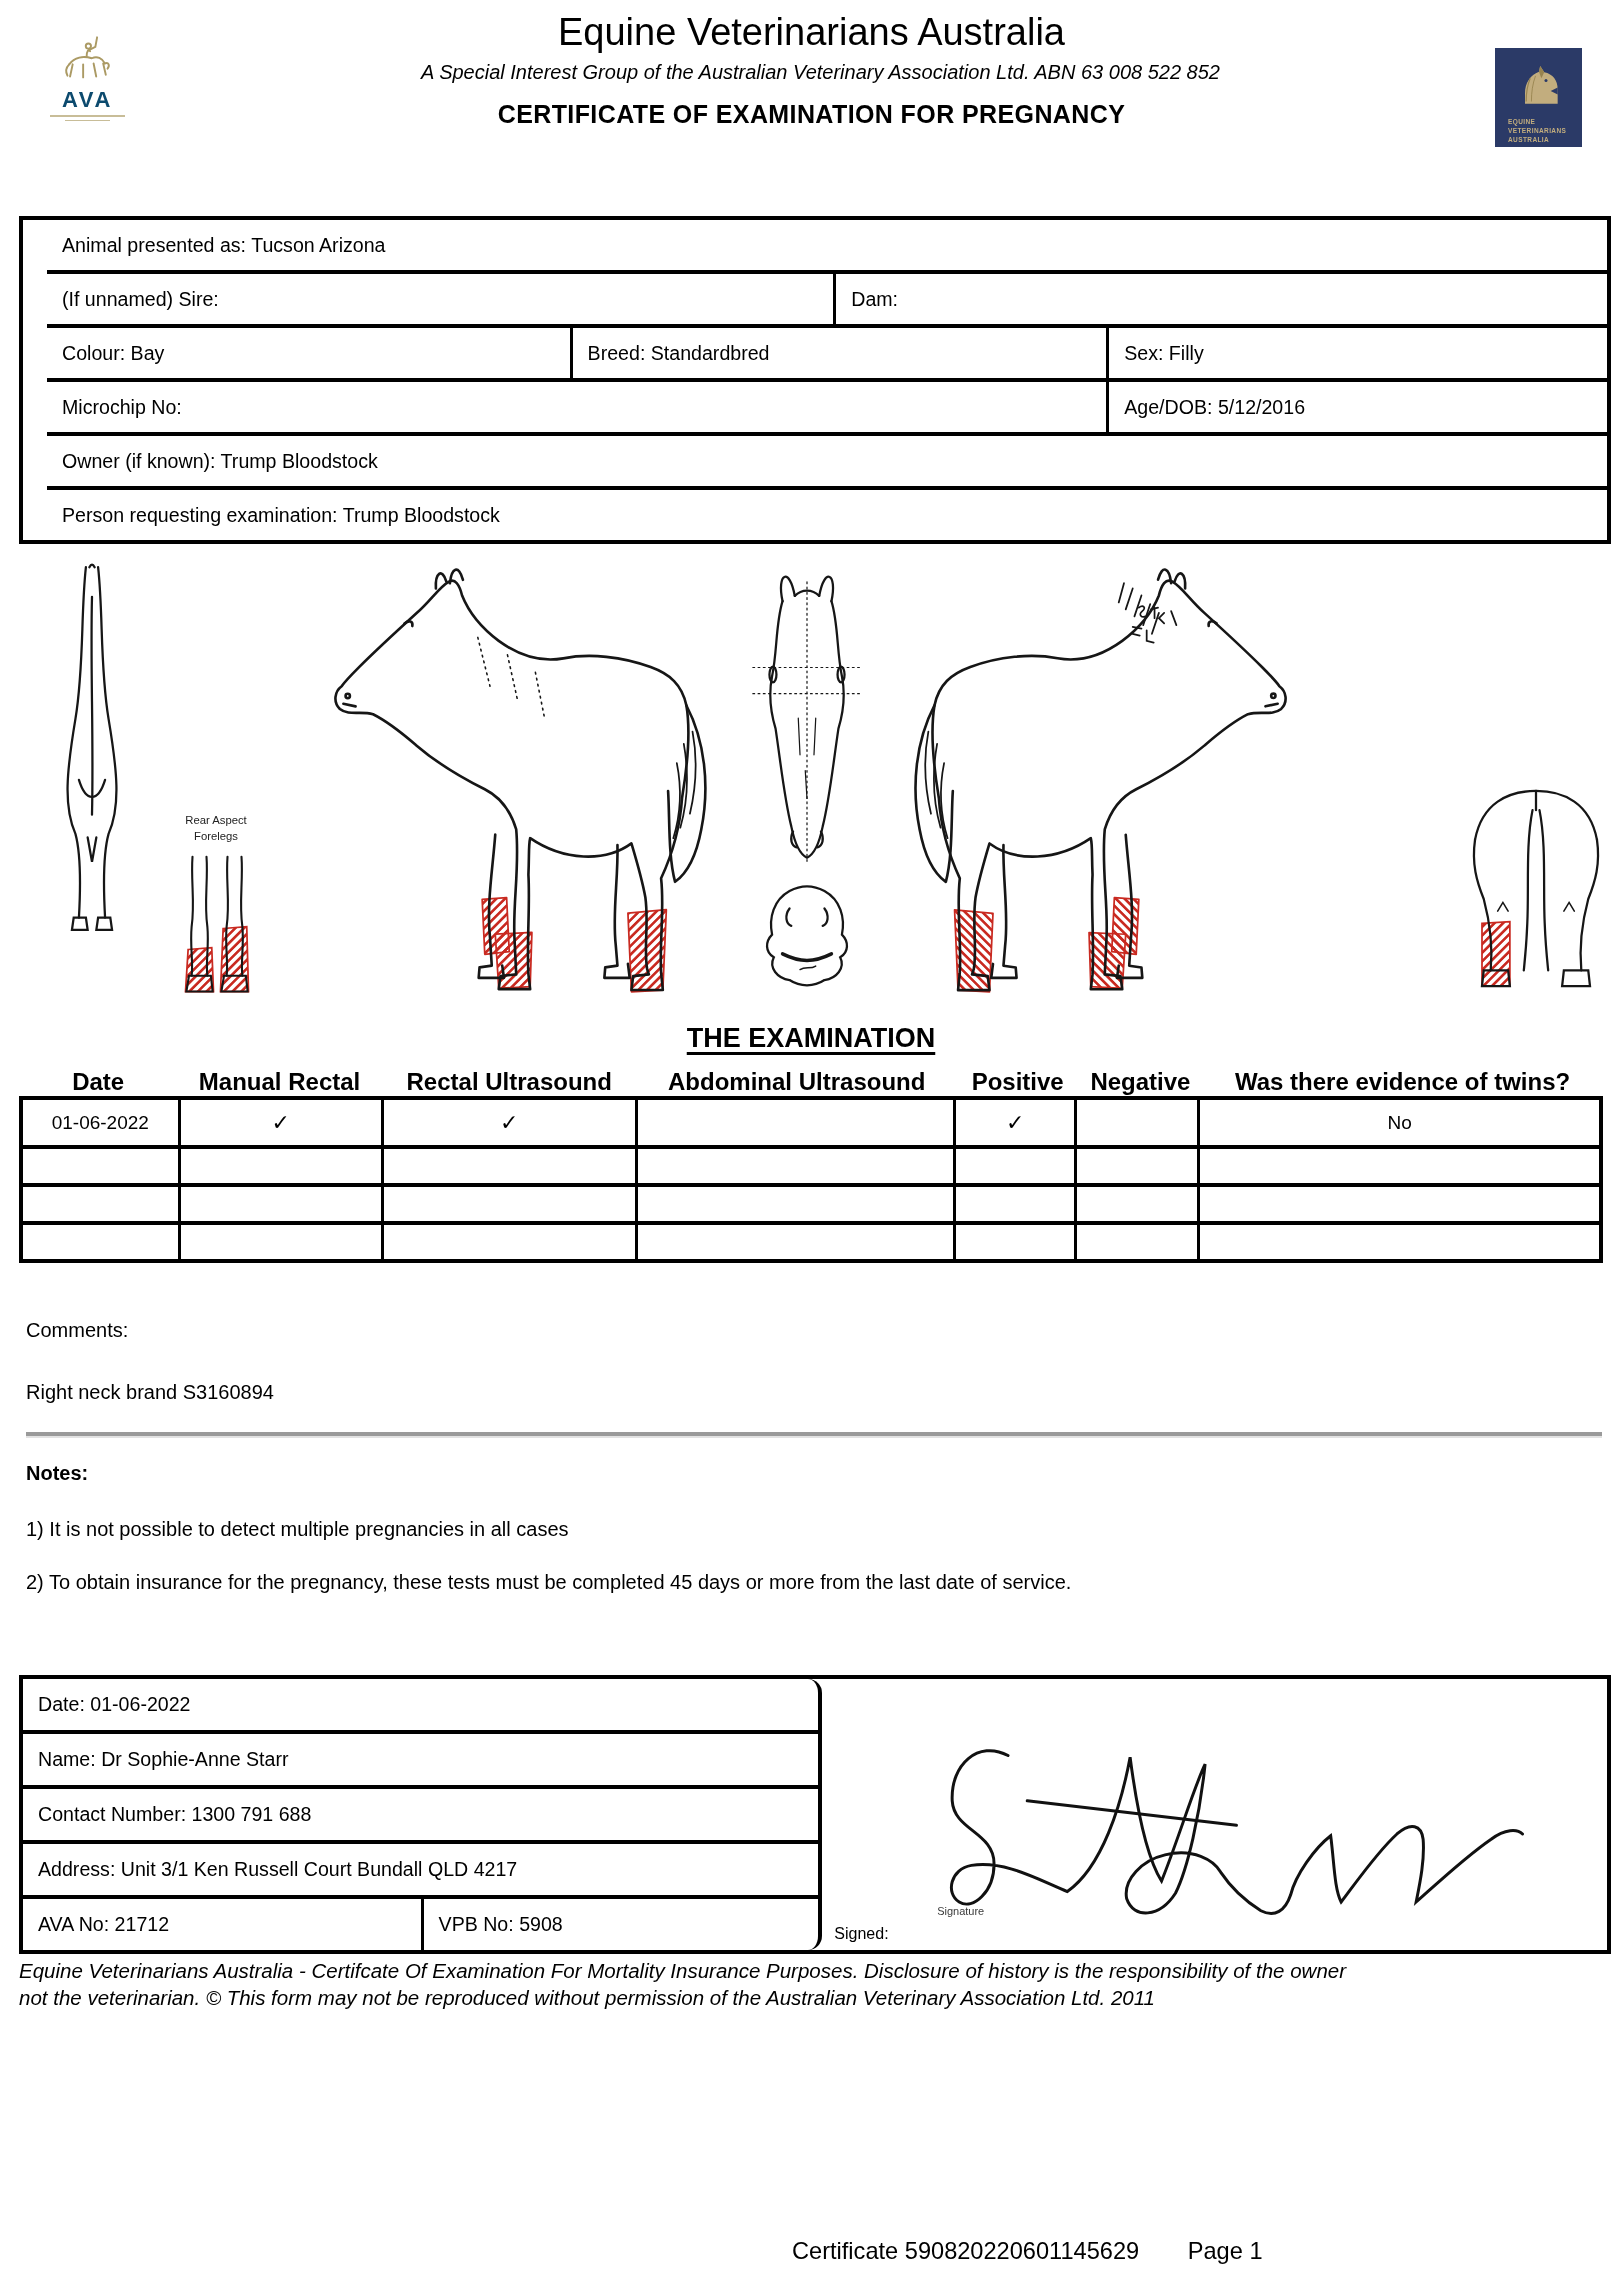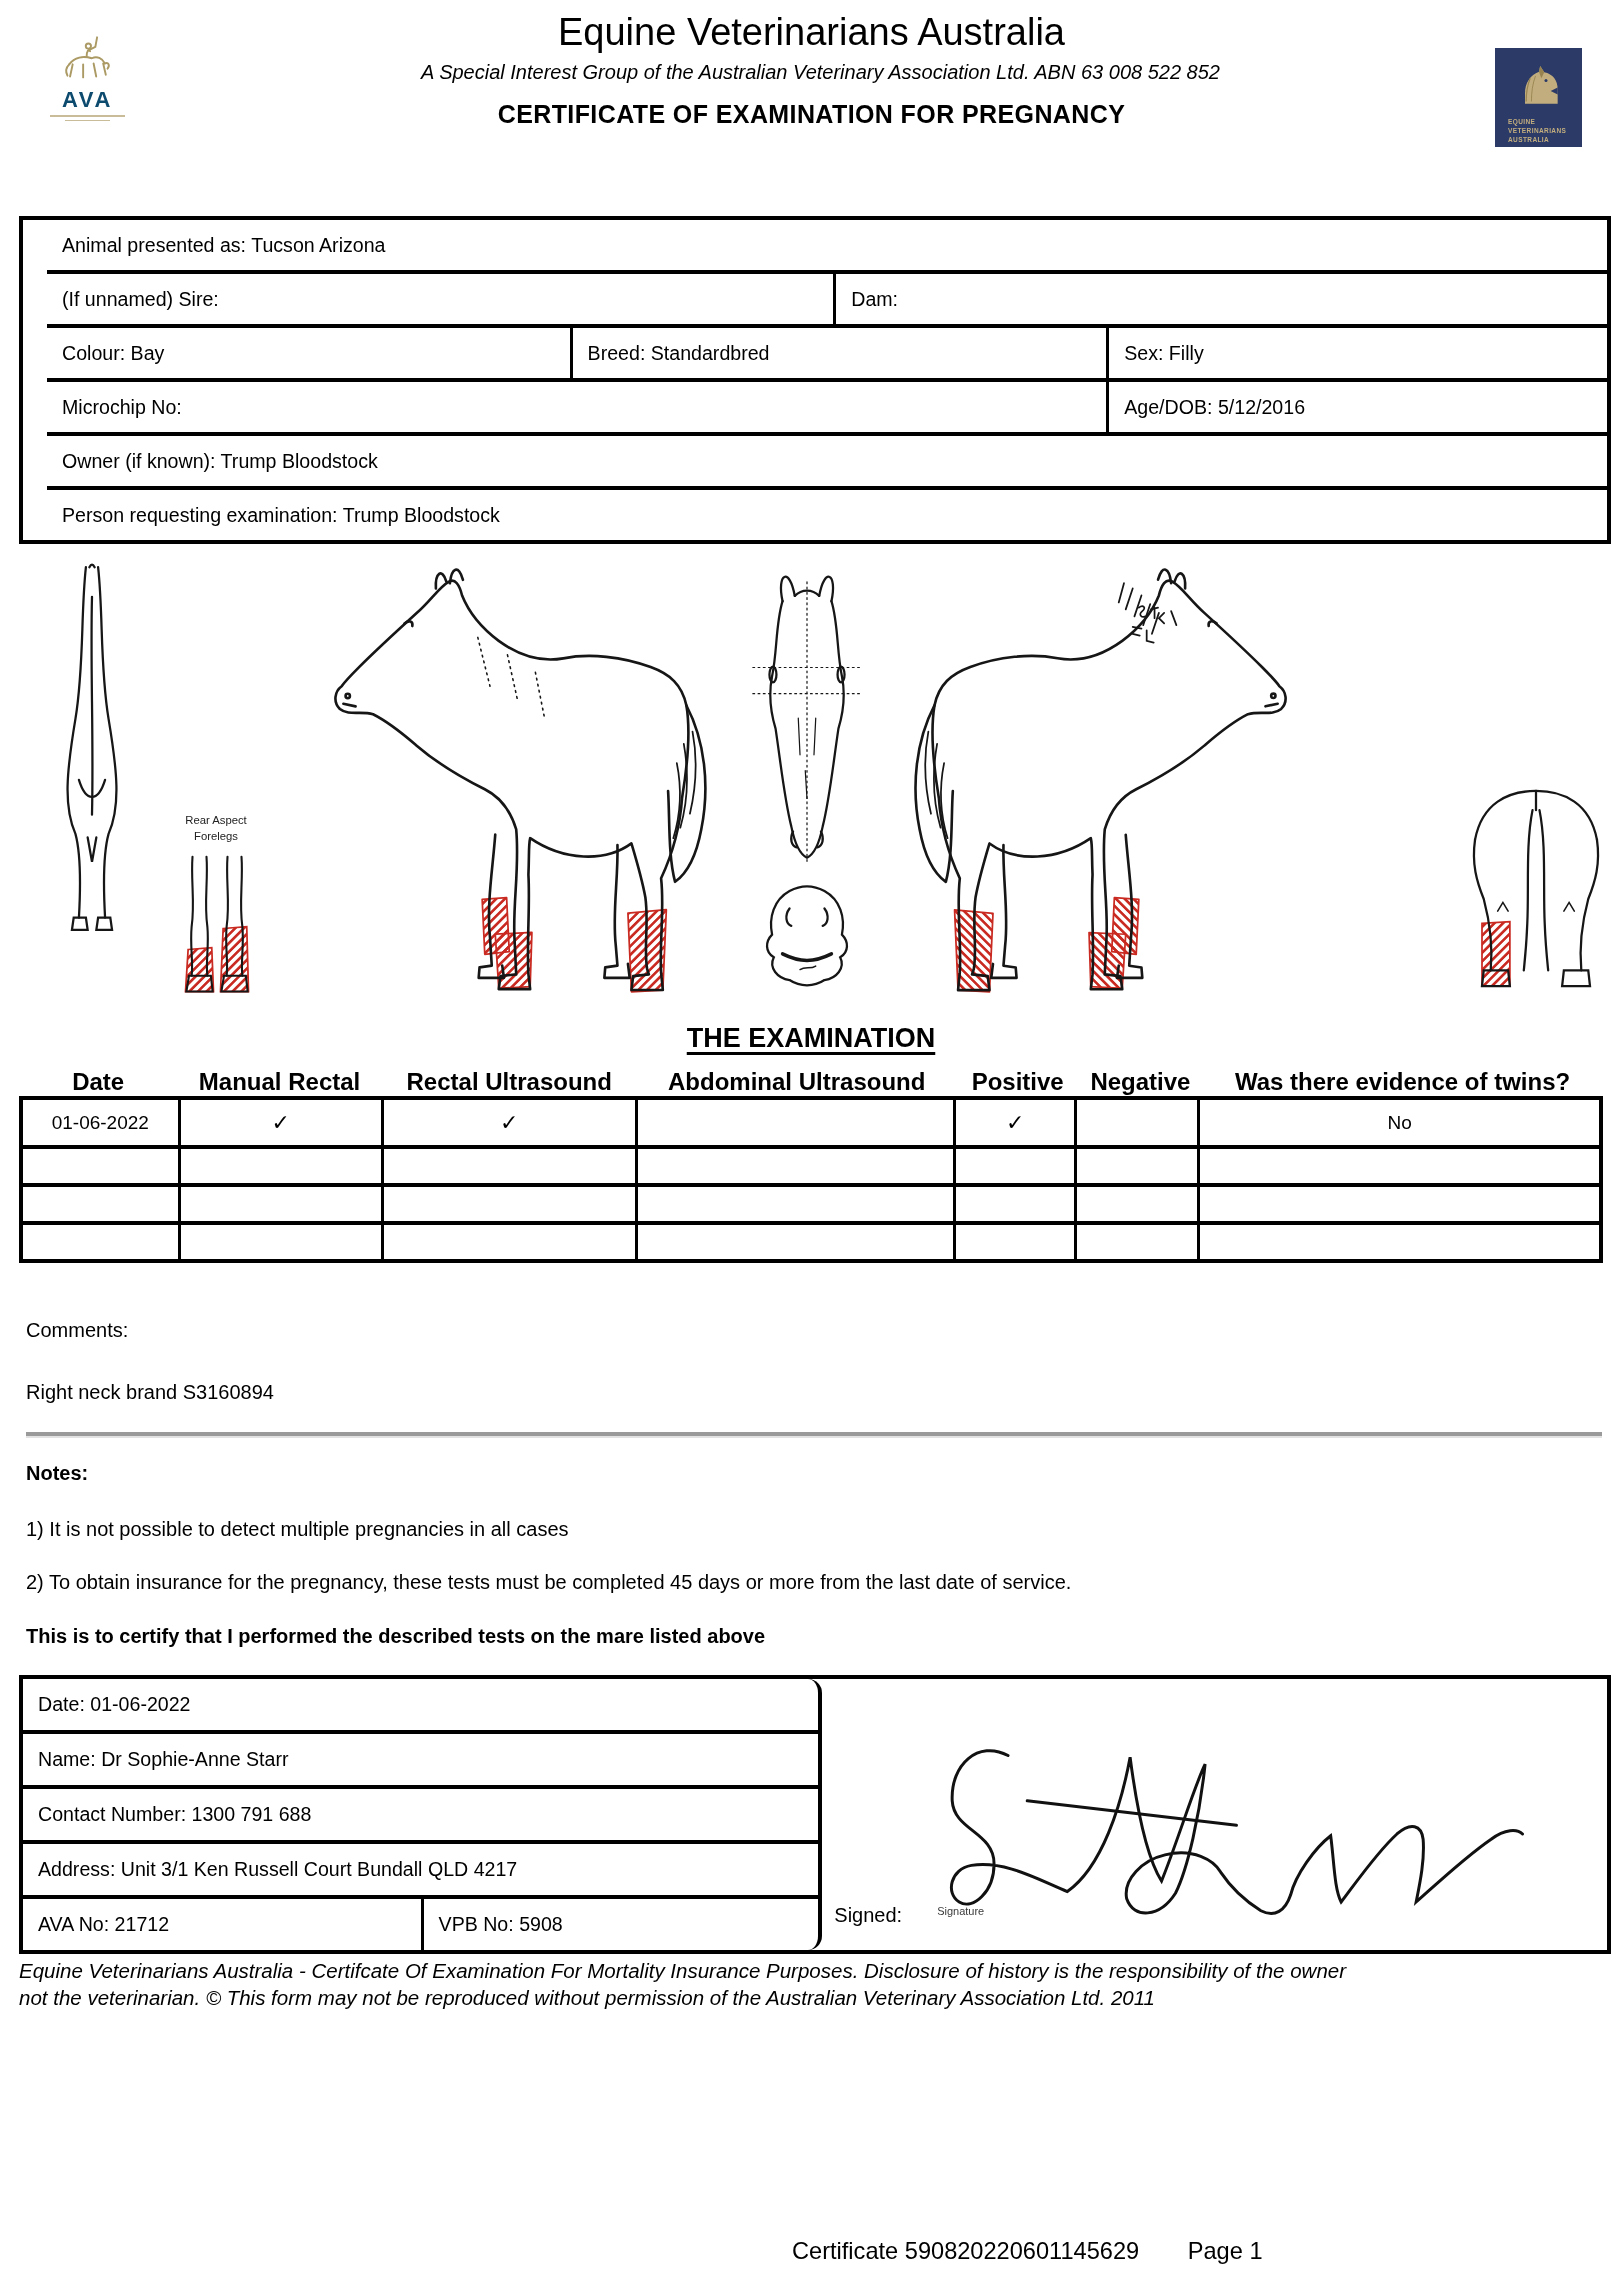--- a/index.html
+++ b/index.html
@@ -55,21 +55,21 @@
   .bold{font-weight:bold;}
   .divider{position:absolute;left:26px;top:1432px;width:1576px;height:4.4px;background:#9a9a9a;
            border-bottom:2.6px solid #e2e2e2;}
 
   
   .t3{position:absolute;top:1675px;left:19px;width:1584px;border:4.4px solid #000;display:flex;}
   .t3-left{width:50.45%;border-right:4.4px solid #000;box-sizing:border-box;border-radius:14px;}
   .t3 .row{display:flex;border-bottom:4.4px solid #000;height:51px;}
   .t3 .row:last-child{border-bottom:none;}
   .t3-right{flex:1;position:relative;}
-  .signed-line{position:absolute;left:12.2px;bottom:23px;font-size:20px;text-align:right;}
+  .signed-line{position:absolute;left:12.2px;bottom:7px;font-size:16px;text-align:right;}
   .sig-caption{position:absolute;left:115px;bottom:33px;font-size:11px;color:#3a3a3a;}
   .sig-svg{position:absolute;left:118px;top:52px;}
 
   
   .footer{position:absolute;top:1957px;left:19px;width:1591px;font-style:italic;
           font-size:20.5px;line-height:1.32;}
   .certline{position:absolute;top:2238px;left:792px;font-size:23.6px;}
   .certline .pg{margin-left:42px;}
 
   .hiddefs{position:absolute;width:0;height:0;overflow:hidden;}
@@ -315,21 +315,20 @@
       </div>
     </div>
   </div>
 
   <div class="plain" style="top:1319px">Comments:</div>
   <div class="plain" style="top:1381px">Right neck brand S3160894</div>
   <div class="divider"></div>
   <div class="plain bold" style="top:1462px">Notes:</div>
   <div class="plain" style="top:1518px">1) It is not possible to detect multiple pregnancies in all cases</div>
   <div class="plain" style="top:1571px">2) To obtain insurance for the pregnancy, these tests must be completed 45 days or more from the last date of service.</div>
-  <div class="plain bold" style="top:1625px">This is to certify that I performed the described tests on the mare listed above</div>
 
   <div class="t3">
     <div class="t3-left">
       <div class="row">
         <div class="cell" style="width:100%">Date: 01-06-2022</div>
       </div>
       <div class="row">
         <div class="cell" style="width:100%">Name: Dr Sophie-Anne Starr</div>
       </div>
       <div class="row">

